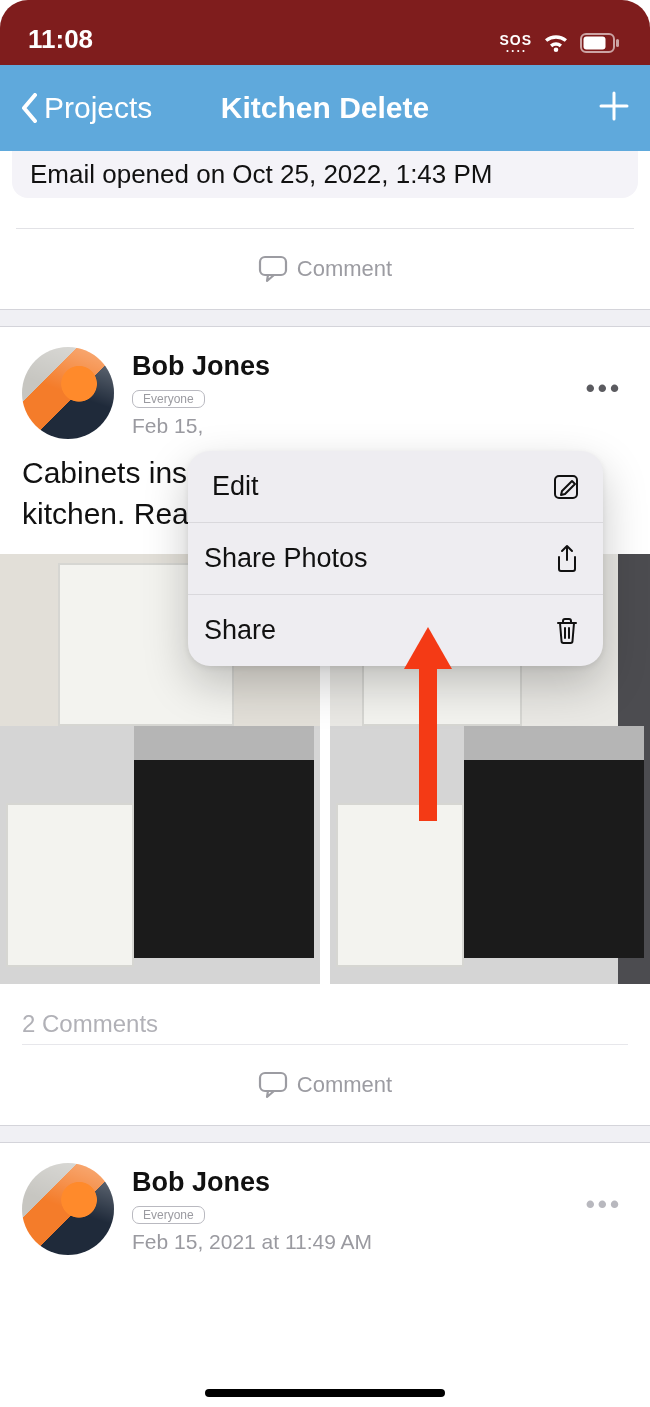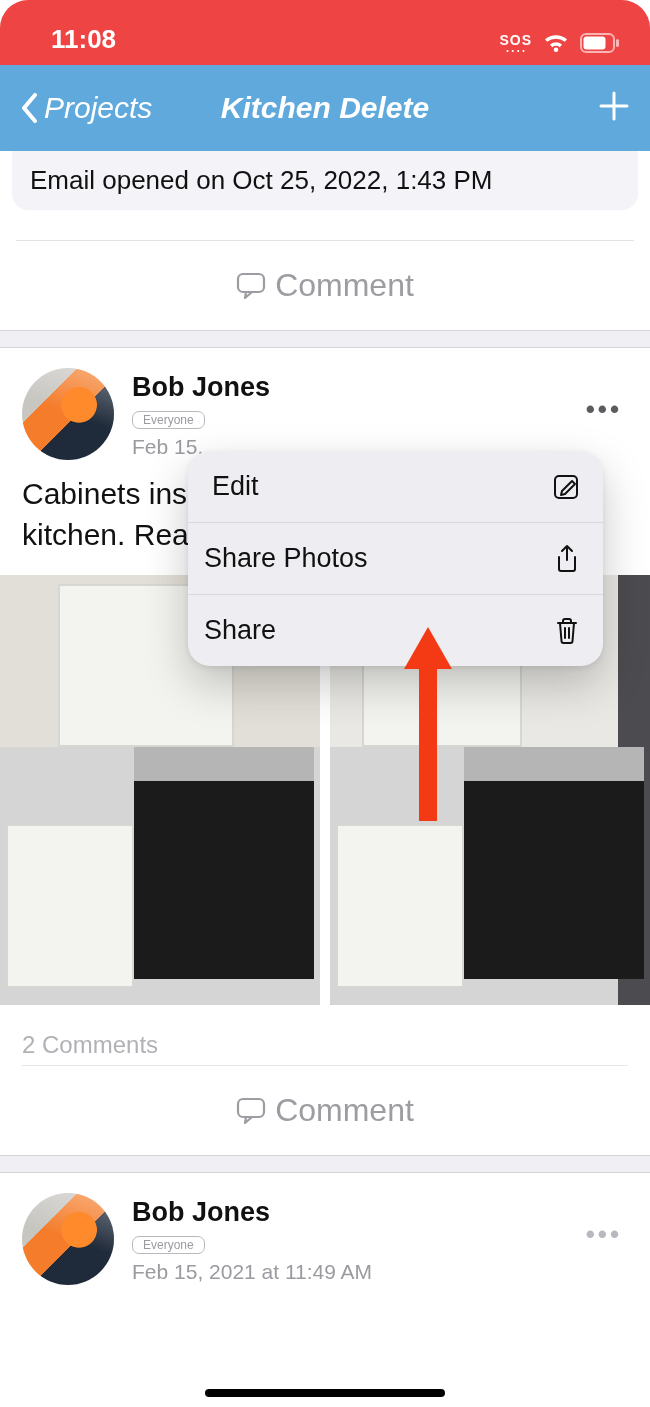--- a/index.html
+++ b/index.html
@@ -1,34 +1,34 @@
 <!DOCTYPE html>
 <html><head>
 <meta charset="utf-8">
 <style>
   * { box-sizing: border-box; margin: 0; padding: 0; font-family: -apple-system, "Helvetica Neue", Helvetica, Arial, sans-serif; }
   html, body { width: 650px; height: 1407px; background: #fff; overflow: hidden; }
   .screen { width: 650px; height: 1407px; border-radius: 28px; overflow: hidden; position: relative; background:#fff; }
 
   
-  .statusbar { background: #ef4444; height: 65px; display:flex; align-items:flex-end; justify-content:space-between; padding: 0 30px 10px 51px; color:#fff; font-weight:600; font-size:26px; }
+  .statusbar { background: #7f1d1d; height: 65px; display:flex; align-items:flex-end; justify-content:space-between; padding: 0 30px 10px 28px; color:#fff; font-weight:600; font-size:26px; }
   .status-right { display:flex; align-items:flex-start; gap:10px; }
   .sos { font-size:14px; font-weight:700; letter-spacing:1px; line-height:1; text-align:center; }
   .sos small{display:block;font-size:7px;font-weight:400;letter-spacing:0.5px;}
   .wifi-icon, .battery-icon { display:inline-flex; }
-  .navbar { background:#5fa9dc; height:86px; display:flex; align-items:center; justify-content:space-between; padding:0 20px; color:#fff;font-style:italic; }
+  .navbar { background:#5fa9dc; height:86px; display:flex; align-items:center; justify-content:space-between; padding:0 20px; color:#fff; }
   .nav-back { display:flex; align-items:center; gap:6px; font-size:30px; font-weight:400; }
   .nav-title { font-size:30px; font-weight:600; position:absolute; left:0; right:0; text-align:center; pointer-events:none;}
   .nav-plus { font-size:40px; font-weight:300;}
 
   .content { position:relative; }
 
-  .card1 { margin:0 12px; padding: 14px 18px; border-bottom-left-radius:16px;border-bottom-right-radius:16px; background:#f4f3f8; font-size:26px; color:#111;}
+  .card1 { margin:0 12px; padding: 8px 18px; border-bottom-left-radius:16px;border-bottom-right-radius:16px; background:#f4f3f8; font-size:26px; color:#111;}
   .hr { height:1px; background:#e2e2e6; margin: 30px 16px 0 16px;}
-  .comment-row { display:flex; justify-content:center; align-items:center; gap:9px; padding:26px 0; color:#9c9ca2; font-size:32px;}
+  .comment-row { display:flex; justify-content:center; align-items:center; gap:9px; padding:26px 0; color:#9c9ca2; font-size:22px;}
   .section-sep { height:18px; background:#f0f0f4; border-top:1px solid #d4d4da; border-bottom:1px solid #d4d4da;}
 
   .post { padding: 20px 22px 0 22px; position:relative;}
   .post-head { display:flex; gap:18px; align-items:flex-start; }
   .avatar { width:92px; height:92px; border-radius:50%; background:linear-gradient(135deg,#c7c6c1 0 30%, #f47c2a 30% 55%, #1f2a3a 55% 100%); flex-shrink:0; position:relative; overflow:hidden;}
   .avatar::after{content:"";position:absolute;inset:0;background:radial-gradient(circle at 62% 40%, #ff8a2b 0 22%, transparent 23%), linear-gradient(200deg, rgba(255,255,255,.4), transparent 50%);}
   .author { font-size:27px; font-weight:600; color:#111; padding-top:4px;}
   .pill { display:inline-block; border:1.5px solid #b9b9c0; color:#9a9aa0; font-size:12px; border-radius:7px; padding:1px 10px; margin-top:8px;}
   .timestamp { color:#9a9aa0; font-size:21px; margin-top:6px;}
   .more { position:absolute; top:46px; right:28px; color:#5b5b60; letter-spacing:3px; font-size:26px; font-weight:700;}

